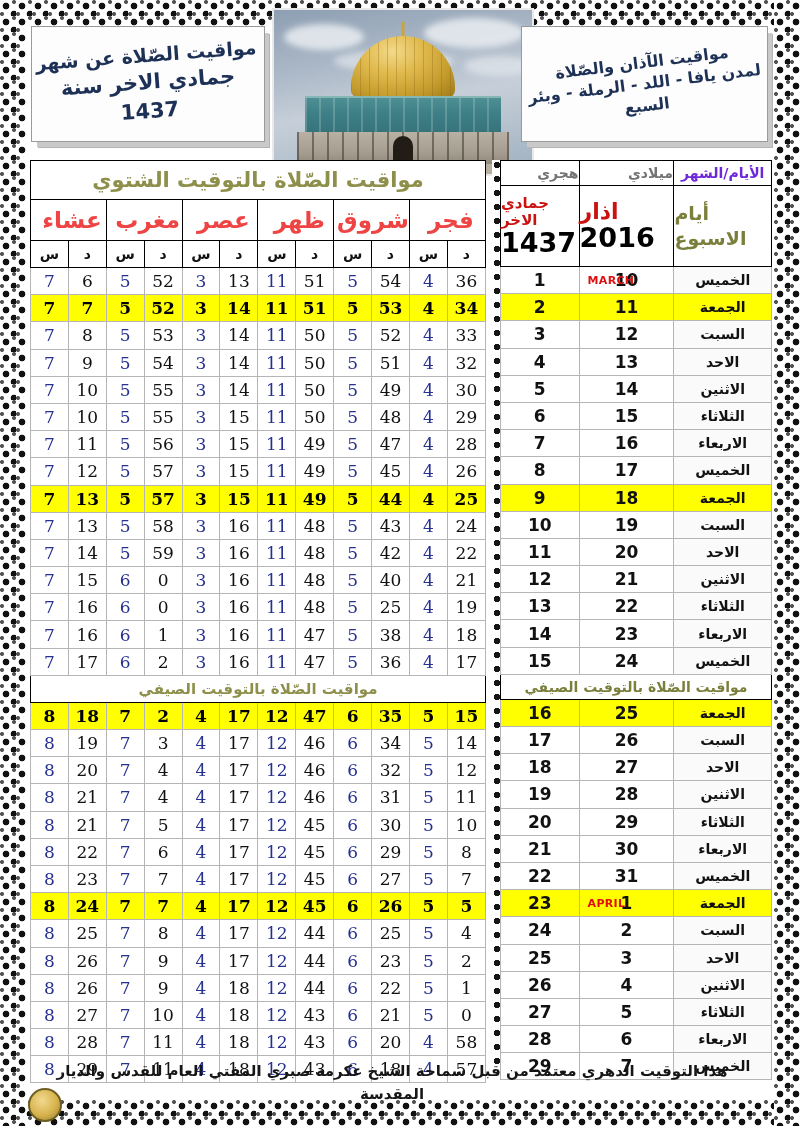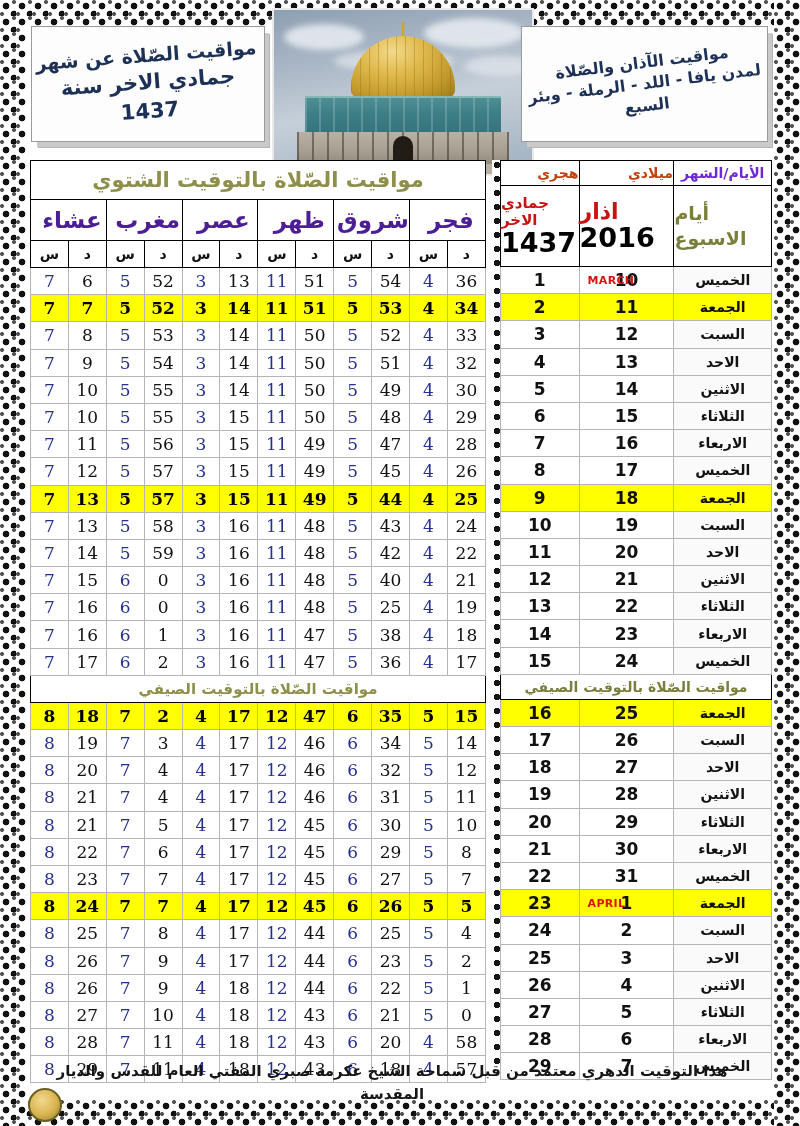--- a/index.html
+++ b/index.html
@@ -138,21 +138,21 @@
     background:#fff;
     font-family:"DejaVu Sans","Liberation Sans",sans-serif;
     margin-top:24px;
   }
   .title-cell.small{font-size:15px;height:26px;}
 
   .prayer-name{
     border:1px solid #000;
     height:40px;
     text-align:center;vertical-align:middle;
-    color:#4c1d95;font-weight:bold;font-size:23px;
+    color:#ef4444;font-weight:bold;font-size:23px;
     direction:rtl;background:#fff;padding-left:7px;
   }
   .hm-cell{
     border:1px solid #000;
     height:26px;text-align:center;vertical-align:middle;
     font-size:14px;font-weight:bold;color:#111;background:#fff;
     direction:rtl;
   }
 
   .data-cell{
@@ -165,21 +165,21 @@
   }
   .data-cell.h{color:#25308f;}
   .data-cell.m{color:#111;}
   tr.hl .data-cell{background:#ffff00;font-weight:bold;color:#000;}
 
   
   .rp-head-top{
     border:1px solid #000;height:24px;text-align:center;vertical-align:middle;
     font-size:14px;font-weight:bold;direction:rtl;background:#fff;
   }
-  .rp-head-top.olive{color:#c2410c;padding-left:48px;}
+  .rp-head-top.olive{color:#737373;padding-left:48px;}
   .rp-head-top.dark{color:#6d28d9;}
   .rp-head-main{
     border:1px solid #000;height:80px;text-align:left;vertical-align:middle;
     direction:rtl;background:#fff;
   }
   .rp-head-main .mon{font-size:22px;font-weight:bold;color:#cc1111;display:block;line-height:1.15;}
   .rp-head-main .mon.sm{font-size:15px;}
   .rp-head-main .yr{font-size:27px;font-weight:bold;color:#000;display:block;line-height:1.05;}
   .rp-head-main .wk{font-size:19px;font-weight:bold;color:#7b7f3c;display:block;line-height:1.3;}
 

